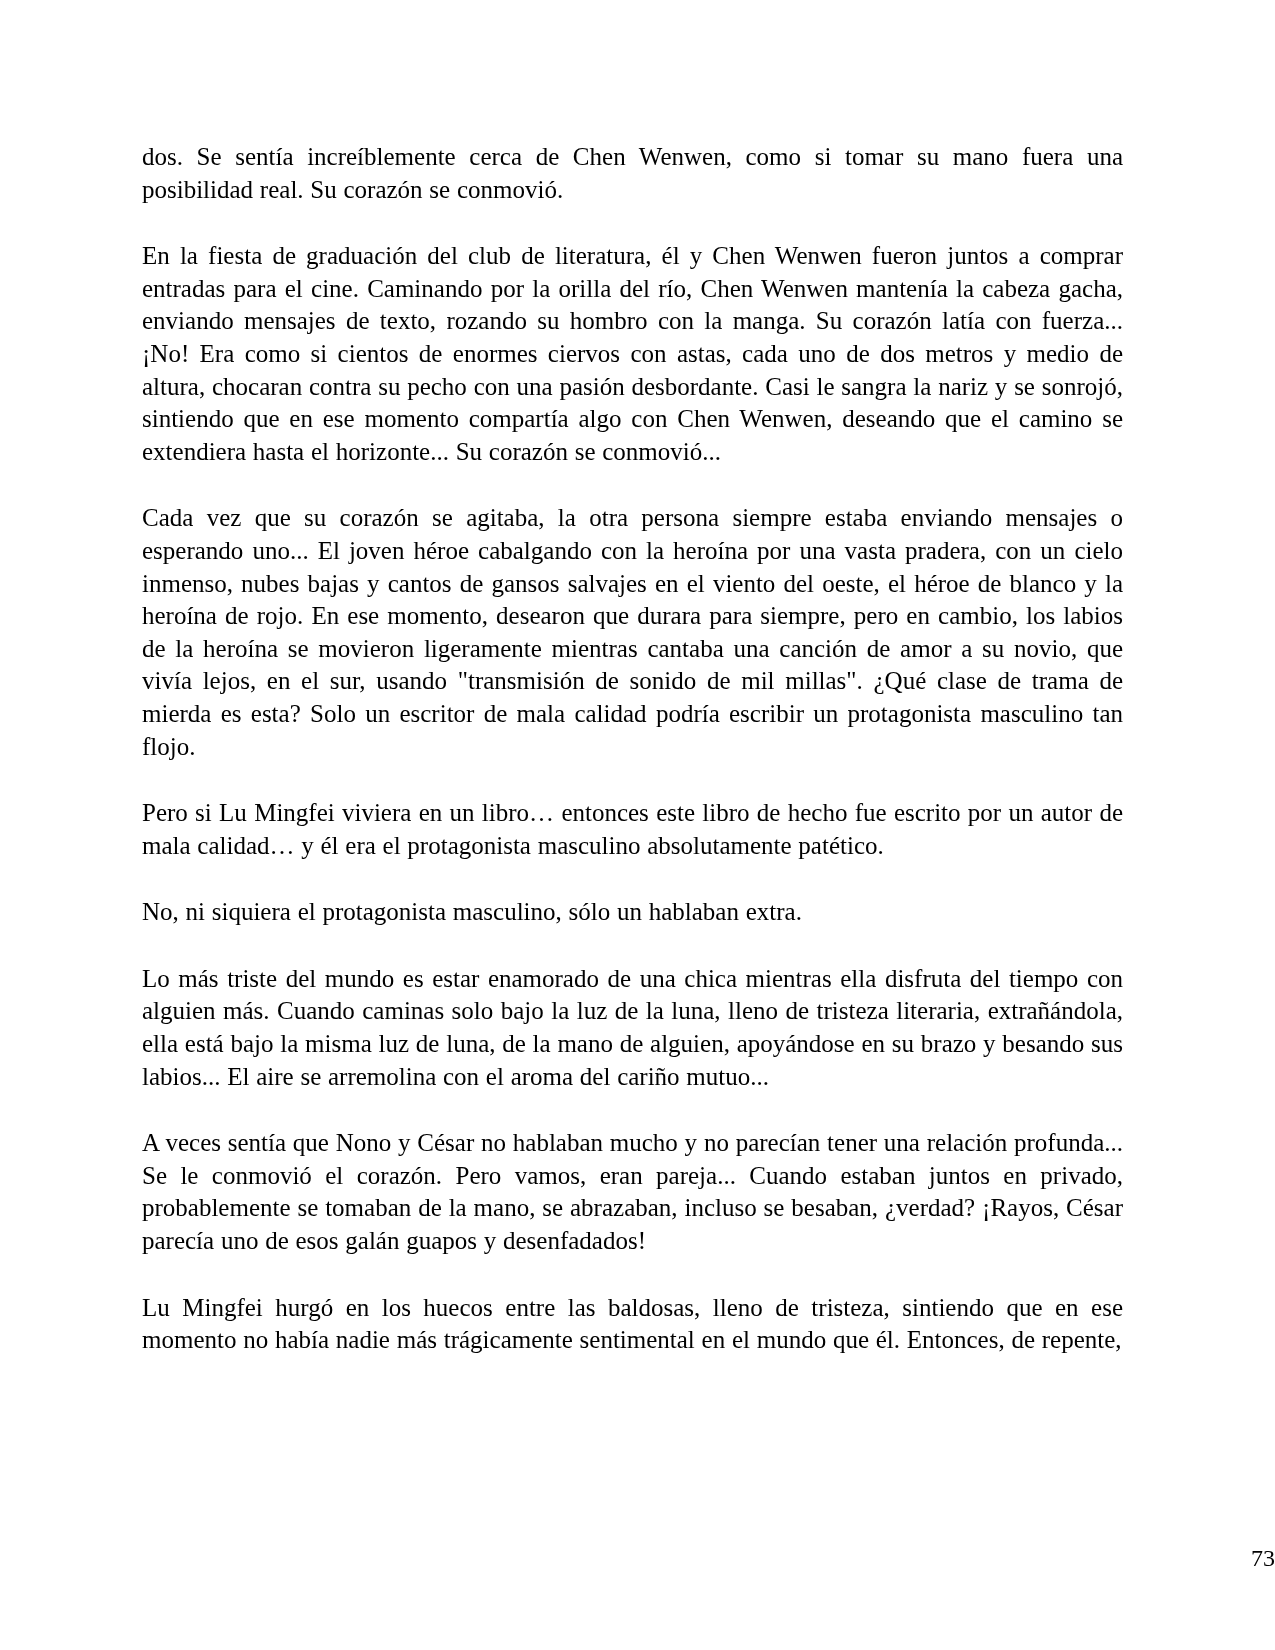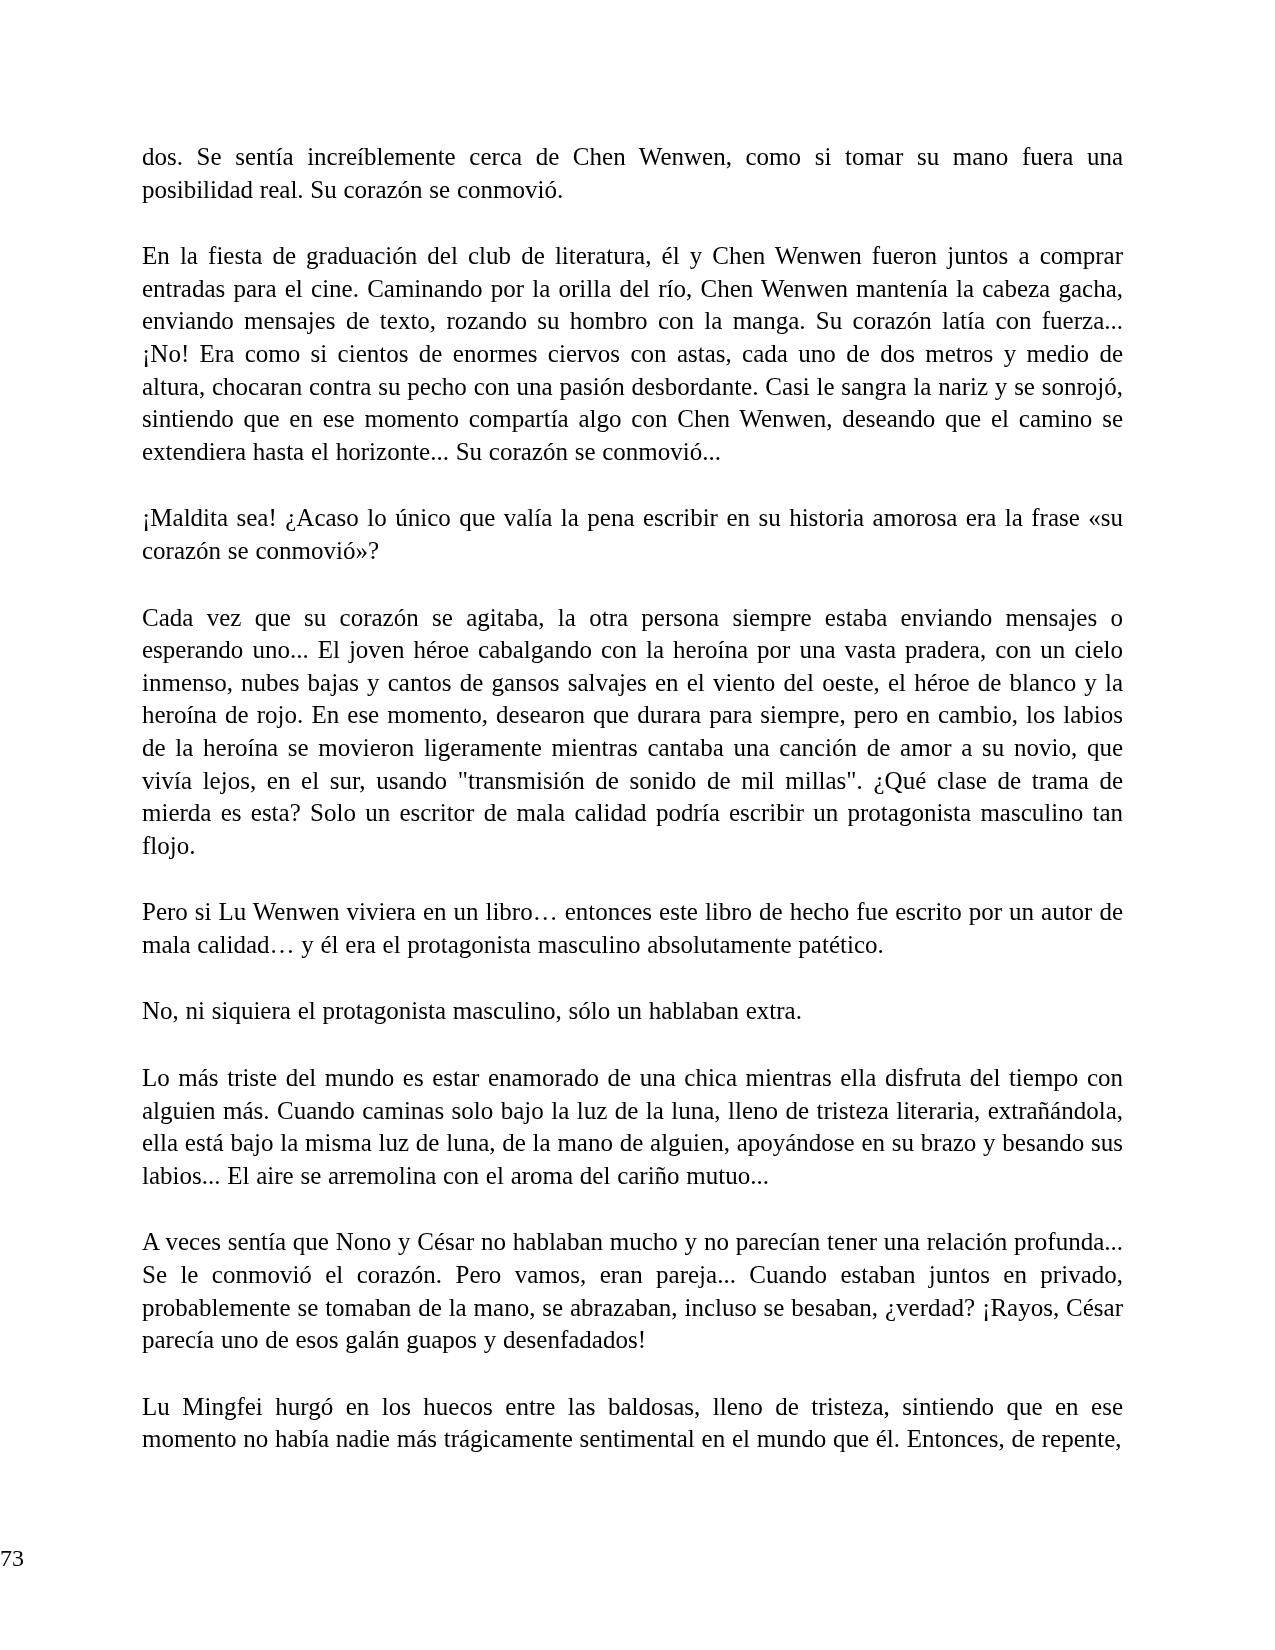--- a/index.html
+++ b/index.html
@@ -36,34 +36,33 @@
     text-align: justify;
     text-justify: inter-word;
     hyphens: none;
     word-spacing: 0.02em;
   }
   .page-number {
     position: absolute;
     top: 1543px;
     left: 0;
     width: 1275px;
-    text-align: left;
+    text-align: right;
     font-size: 24px;
     line-height: 30px;
   }
 </style>
 </head>
 <body>
 
 <div class="page">
   <div class="page-content">
     <p class="body-paragraph">dos. Se sentía increíblemente cerca de Chen Wenwen, como si tomar su mano fuera una posibilidad real. Su corazón se conmovió.</p>
     <p class="body-paragraph">En la fiesta de graduación del club de literatura, él y Chen Wenwen fueron juntos a comprar entradas para el cine. Caminando por la orilla del río, Chen Wenwen mantenía la cabeza gacha, enviando mensajes de texto, rozando su hombro con la manga. Su corazón latía con fuerza... ¡No! Era como si cientos de enormes ciervos con astas, cada uno de dos metros y medio de altura, chocaran contra su pecho con una pasión desbordante. Casi le sangra la nariz y se sonrojó, sintiendo que en ese momento compartía algo con Chen Wenwen, deseando que el camino se extendiera hasta el horizonte... Su corazón se conmovió...</p>
-    <p class="body-paragraph">¡Maldita sea! ¿Acaso lo único que valía la pena escribir en su historia amorosa era la frase «su corazón se conmovió»?</p>
     <p class="body-paragraph">Cada vez que su corazón se agitaba, la otra persona siempre estaba enviando mensajes o esperando uno... El joven héroe cabalgando con la heroína por una vasta pradera, con un cielo inmenso, nubes bajas y cantos de gansos salvajes en el viento del oeste, el héroe de blanco y la heroína de rojo. En ese momento, desearon que durara para siempre, pero en cambio, los labios de la heroína se movieron ligeramente mientras cantaba una canción de amor a su novio, que vivía lejos, en el sur, usando "transmisión de sonido de mil millas". ¿Qué clase de trama de mierda es esta? Solo un escritor de mala calidad podría escribir un protagonista masculino tan flojo.</p>
-    <p class="body-paragraph">Pero si Lu Wenwen viviera en un libro… entonces este libro de hecho fue escrito por un autor de mala calidad… y él era el protagonista masculino absolutamente patético.</p>
+    <p class="body-paragraph">Pero si Lu Mingfei viviera en un libro… entonces este libro de hecho fue escrito por un autor de mala calidad… y él era el protagonista masculino absolutamente patético.</p>
     <p class="body-paragraph">No, ni siquiera el protagonista masculino, sólo un hablaban extra.</p>
     <p class="body-paragraph">Lo más triste del mundo es estar enamorado de una chica mientras ella disfruta del tiempo con alguien más. Cuando caminas solo bajo la luz de la luna, lleno de tristeza literaria, extrañándola, ella está bajo la misma luz de luna, de la mano de alguien, apoyándose en su brazo y besando sus labios... El aire se arremolina con el aroma del cariño mutuo...</p>
     <p class="body-paragraph">A veces sentía que Nono y César no hablaban mucho y no parecían tener una relación profunda... Se le conmovió el corazón. Pero vamos, eran pareja... Cuando estaban juntos en privado, probablemente se tomaban de la mano, se abrazaban, incluso se besaban, ¿verdad? ¡Rayos, César parecía uno de esos galán guapos y desenfadados!</p>
     <p class="body-paragraph">Lu Mingfei hurgó en los huecos entre las baldosas, lleno de tristeza, sintiendo que en ese momento no había nadie más trágicamente sentimental en el mundo que él. Entonces, de repente,</p>
   </div>
   <div class="page-number">73</div>
 </div>
 
 </body></html>

